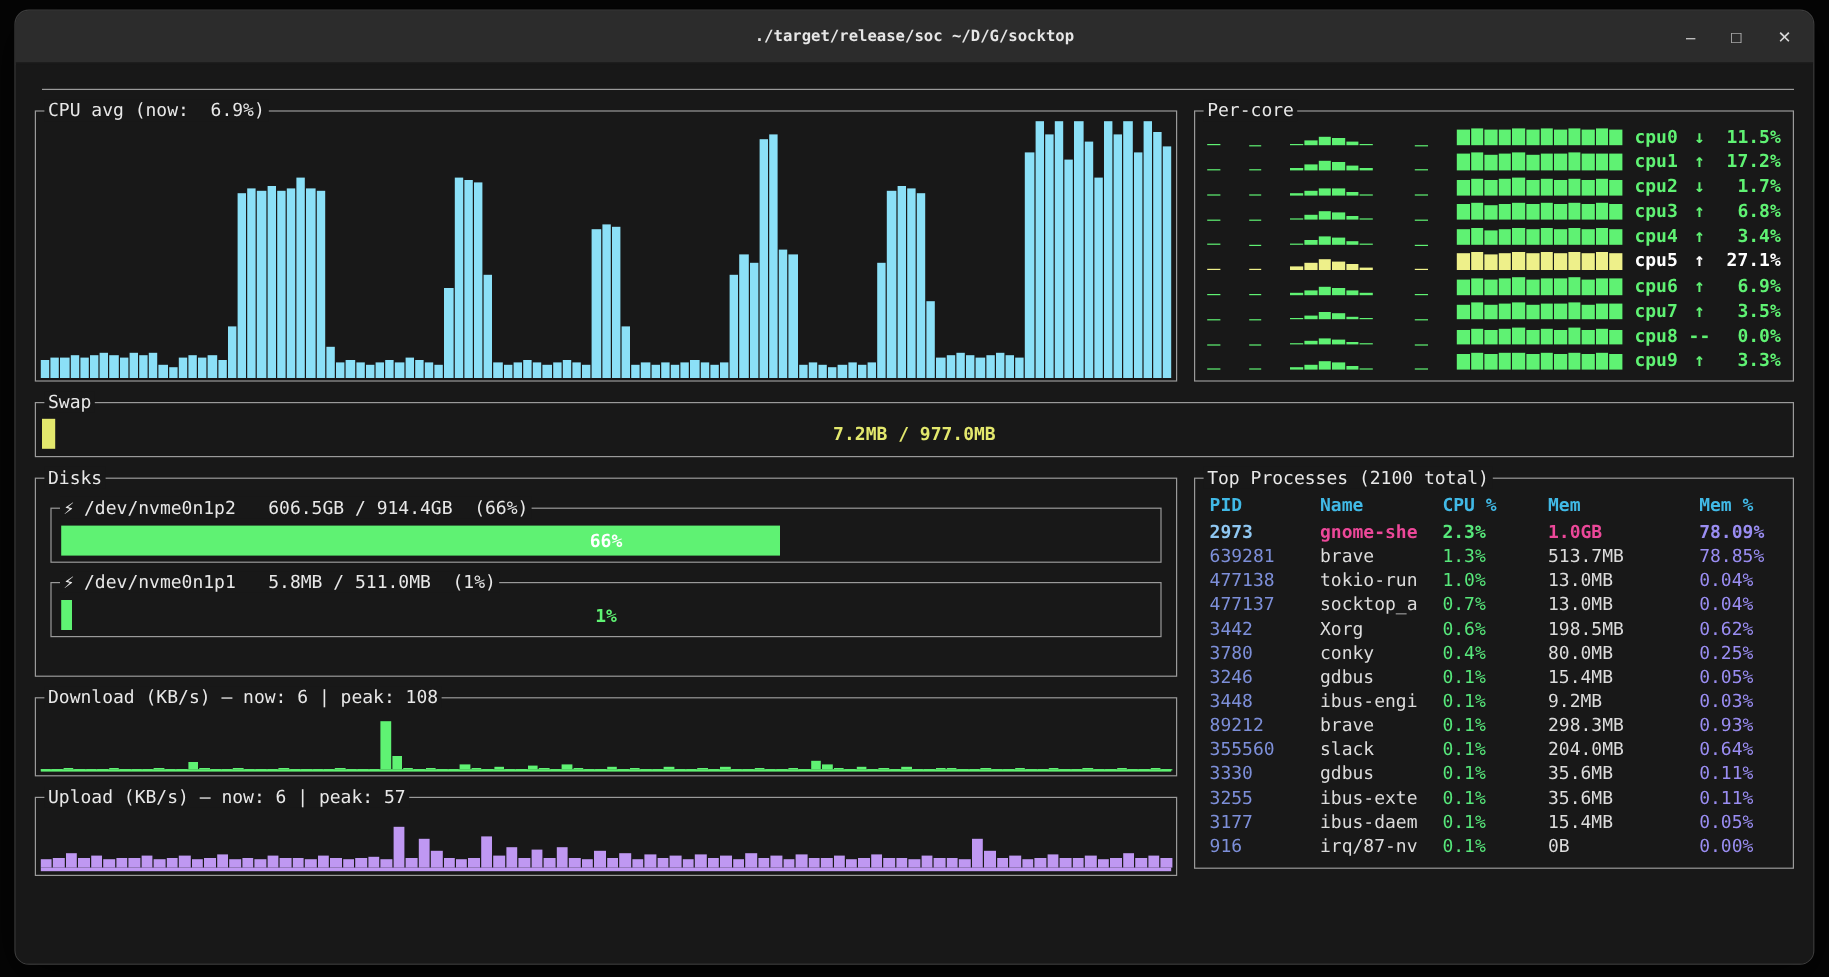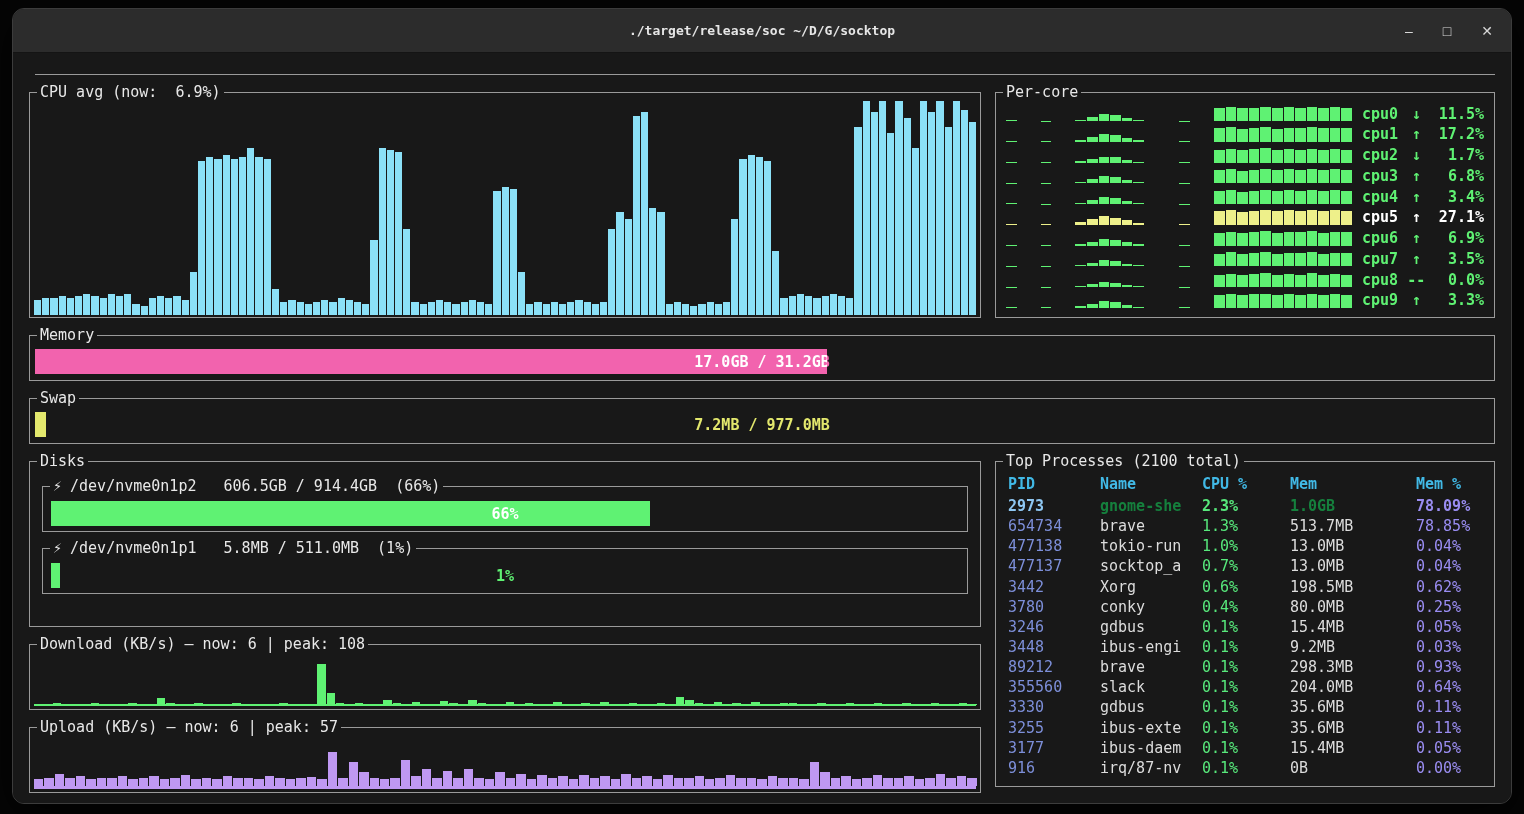--- a/index.html
+++ b/index.html
@@ -86,21 +86,21 @@
   .proc-head .c2,.proc-row .c2{width:88px}
   .proc-head .c3,.proc-row .c3{width:126px}
   .proc-head .c4,.proc-row .c4{flex:1}
   .proc-row .c0{color:var(--blue,#7d8fd9)}
   .proc-row .c1{color:#dcdcdc}
   .proc-row .c2{color:var(--proc-green,#57e87b)}
   .proc-row .c3{color:#dcdcdc}
   .proc-row .c4{color:var(--mem-purple,#9a8df2)}
   .proc-row.hl{font-weight:700}
   .proc-row.hl .c0{color:#8fc7f2}
-  .proc-row.hl .c1,.proc-row.hl .c3{color:#15803d}
+  .proc-row.hl .c1,.proc-row.hl .c3{color:#ec4899}
 </style>
 </head>
 <body>
 
 <div class="window">
   <div class="titlebar">
     <div class="tb-spacer"></div>
     <div class="tb-title">./target/release/soc ~/D/G/socktop</div>
     <div class="tb-controls">
       <span class="tb-btn">–</span>
@@ -586,29 +586,20 @@
                 <i style="height: 86%;"></i>
                 <i style="height: 92%;"></i>
                 <i style="height: 88%;"></i>
               </div>
               <div class="core-label"><span class="cname">cpu9</span><span class="carrow">↑</span><span class="cval">3.3%</span></div>
             </div>
           </div>
       </div>
     </div>
 
-    <div class="panel meter-panel">
-      <span class="ptitle">Memory</span>
-      <div class="meter mem">
-        <div class="mtext base">17.0GB / 31.2GB</div>
-        <div class="mfill" style="width: 54.5%;">
-            <div class="mtext" style="width: 1454px;">17.0GB / 31.2GB</div>
-          </div>
-      </div>
-    </div>
 
     <div class="panel meter-panel">
       <span class="ptitle">Swap</span>
       <div class="meter swap">
         <div class="mtext base">7.2MB / 977.0MB</div>
         <div class="mfill" style="width: 0.74%;">
             <div class="mtext" style="width: 1454px;">7.2MB / 977.0MB</div>
           </div>
       </div>
     </div>
@@ -862,21 +853,21 @@
           </div>
           <div class="proc-rows">
               <div class="proc-row hl">
                 <span class="c0">2973</span>
                 <span class="c1">gnome-she</span>
                 <span class="c2">2.3%</span>
                 <span class="c3">1.0GB</span>
                 <span class="c4">78.09%</span>
               </div>
               <div class="proc-row">
-                <span class="c0">654734</span>
+                <span class="c0">639281</span>
                 <span class="c1">brave</span>
                 <span class="c2">1.3%</span>
                 <span class="c3">513.7MB</span>
                 <span class="c4">78.85%</span>
               </div>
               <div class="proc-row">
                 <span class="c0">477138</span>
                 <span class="c1">tokio-run</span>
                 <span class="c2">1.0%</span>
                 <span class="c3">13.0MB</span>

